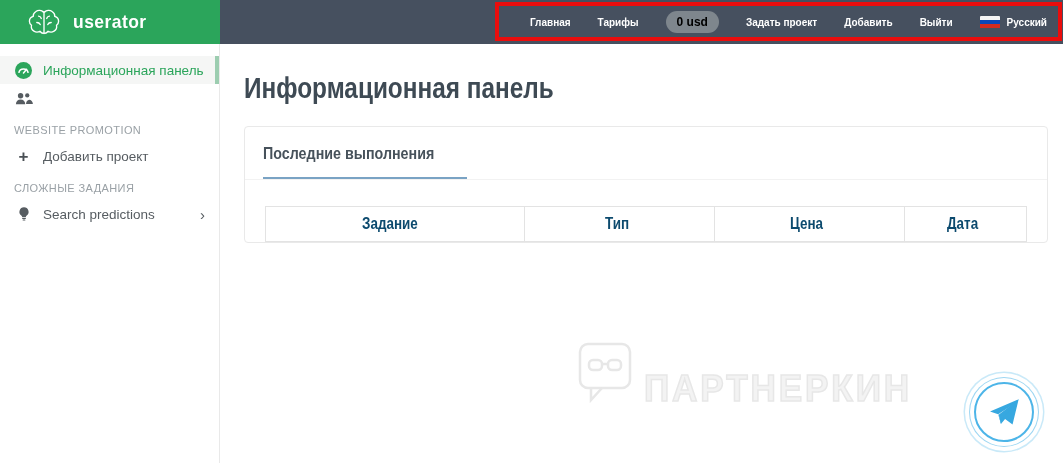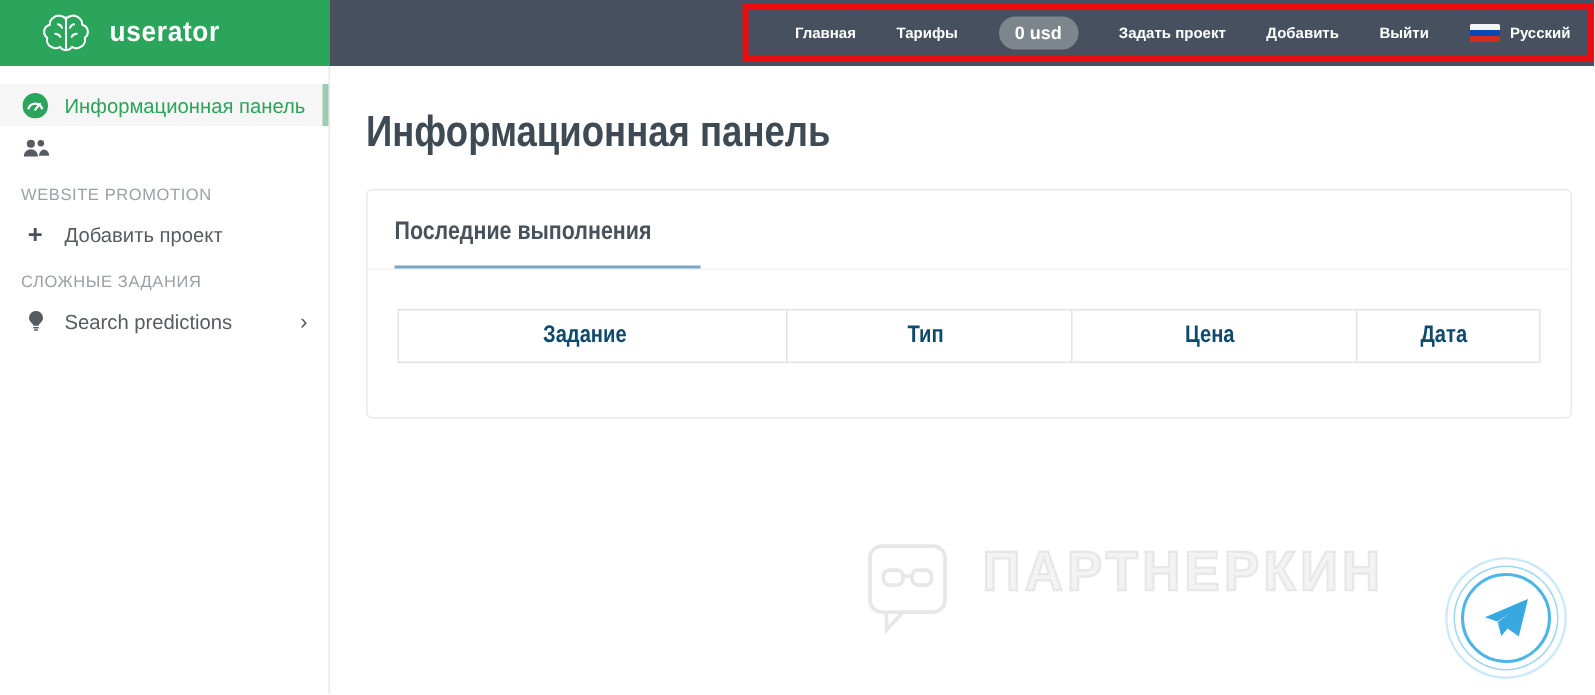--- a/index.html
+++ b/index.html
@@ -6,21 +6,21 @@
   html,body { background:#fff; }
   body { font-family:"Liberation Sans", sans-serif; }
   .page { position:relative; width:1063px; height:463px; overflow:hidden; background:#fff; }
 
   
   .topbar { position:absolute; top:0; left:0; width:1063px; height:44px; display:flex; }
   .logo { width:220px; height:44px; background:#2ba55b; display:flex; align-items:center; padding-left:26px; gap:11px; cursor:pointer; }
   .logo .brand-text { color:#fff; font-size:19px; font-weight:700; letter-spacing:.5px; display:inline-block; transform:scaleX(.92); transform-origin:0 50%; }
   .navbar { flex:1; height:44px; background:#46505f; display:flex; align-items:center; justify-content:flex-end; gap:27px; padding-right:16px; }
   .nav-link { color:#fff; font-size:10px; font-weight:600; text-decoration:none; cursor:pointer; white-space:nowrap; }
-  .badge { background:#7e868d; color:#ffffff; font-size:12px; font-weight:700; padding:4px 11px; border-radius:11px; cursor:pointer; }
+  .badge { background:#7e868d; color:#000000; font-size:12px; font-weight:700; padding:4px 11px; border-radius:11px; cursor:pointer; }
   .lang { display:flex; align-items:center; gap:7px; cursor:pointer; }
   .flag { width:20px; height:13px; display:inline-flex; flex-direction:column; border-radius:1px; overflow:hidden; }
   .flag i { flex:1; display:block; }
   .flag i:nth-child(1){ background:#f5f5f5; }
   .flag i:nth-child(2){ background:#0c47b7; }
   .flag i:nth-child(3){ background:#d52b1e; }
   .annotation { position:absolute; left:495px; top:2px; width:567px; height:39px; border:4px solid #ea0d0d; pointer-events:none; z-index:50; }
 
   
   .sidebar { position:absolute; top:44px; left:0; bottom:0; width:220px; background:#fff; border-right:1px solid #e9e9e9; padding-top:12px; }
@@ -29,31 +29,31 @@
   .side-item.active { background:#f5f6f5; border-right:4px solid #9ccdb0; color:#2ba55b; }
   .side-section { padding:12px 14px 6px; font-size:11px; letter-spacing:.4px; color:#9aa1a6; }
   .chev { margin-left:auto; padding-right:14px; color:#565c61; font-size:15px; line-height:1; }
   .plus-glyph { font-size:17px; font-weight:700; color:#4a5055; line-height:1; }
 
   
   .main { position:absolute; top:44px; left:221px; width:842px; bottom:0; padding:28px 15px 0 23px; }
   .page-title { font-size:29px; font-weight:700; color:#3e4a54; margin-bottom:21px; }
   .cond { display:inline-block; transform:scaleX(.84); transform-origin:0 50%; white-space:nowrap; }
 
-  .card { width:804px; border:1px solid #e9e9e9; border-radius:4px; background:#fff; padding-bottom:36px; }
+  .card { width:804px; border:1px solid #e9e9e9; border-radius:4px; background:#fff; }
   .card-tabs { padding:17px 18px 0; border-bottom:1px solid #f2f2f2; }
   .tab { display:inline-block; min-width:168px; padding-bottom:13px; border-bottom:2px solid #7aa3c4; font-size:17px; font-weight:700; color:#47525b; cursor:pointer; }
   .table-wrap { padding:26px 20px 0; }
   table { width:100%; border-collapse:collapse; table-layout:fixed; }
   th { border:1px solid #e3e3e3; height:35px; padding:0 10px; text-align:center; font-size:16px; font-weight:700; color:#0c4a6e; }
   th:nth-child(1){ width:34%; } th:nth-child(2){ width:25%; }
   th:nth-child(3){ width:25%; } th:nth-child(4){ width:16%; }
 
   
-  .watermark { position:absolute; left:577px; top:360px; display:flex; align-items:flex-start; gap:22px; pointer-events:none; z-index:1; }
+  .watermark { position:absolute; left:577px; top:340px; display:flex; align-items:flex-end; gap:11px; pointer-events:none; z-index:1; }
   .watermark-text { font-size:37px; font-weight:700; letter-spacing:3px; color:#f3f3f3; -webkit-text-stroke:1.5px #e7e7e7; white-space:nowrap; transform:scaleX(.95); transform-origin:0 50%; }
 
   
   .telegram { position:absolute; left:974px; top:382px; width:60px; height:60px; border-radius:50%; background:#fff; border:2px solid #4db5e8; display:flex; align-items:center; justify-content:center; cursor:pointer; z-index:10;
     box-shadow:0 0 0 4px #fff, 0 0 0 5px rgba(77,181,232,.55), 0 0 0 9px #fff, 0 0 0 10.5px rgba(77,181,232,.3); }
 </style>
 </head>
 <body>
 
 <div class="page">

